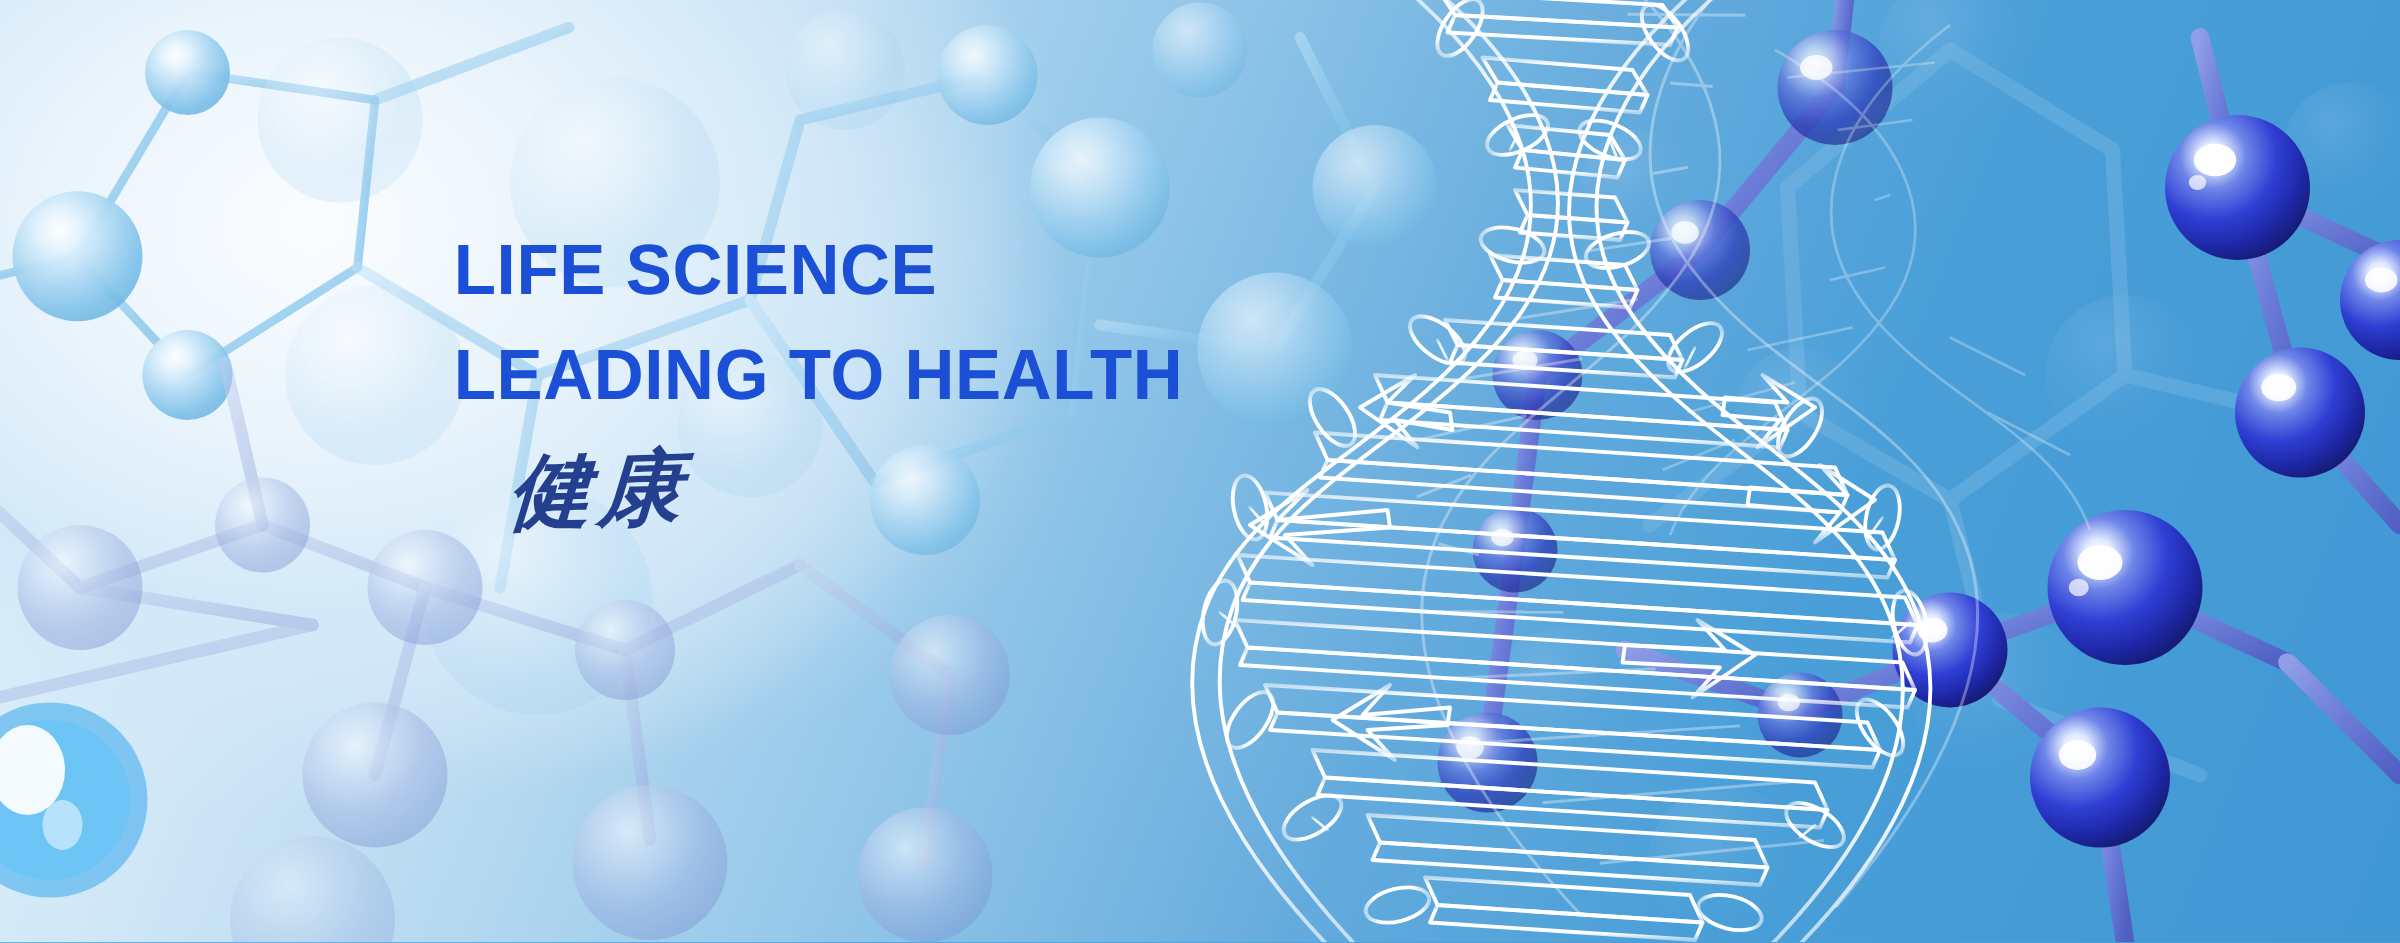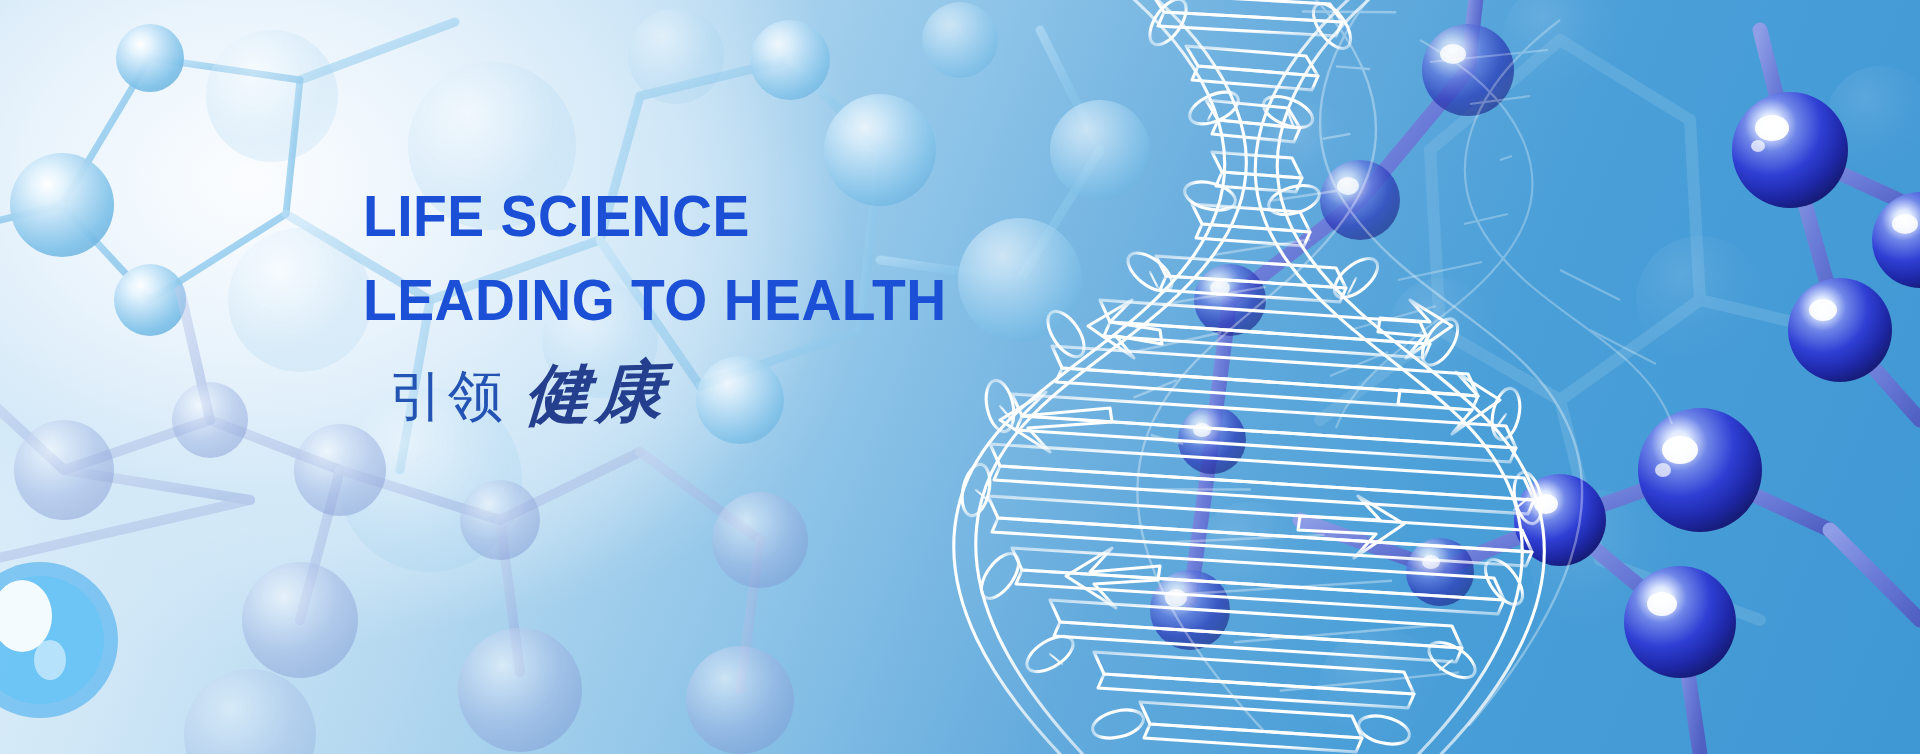--- a/index.html
+++ b/index.html
@@ -430,18 +430,17 @@
       <path d="M1590 330 L1656 364"></path>
     </g>
   </svg>
 
   <div class="copy">
     <div class="headline headline-1">LIFE SCIENCE</div>
     <div class="headline headline-2">LEADING TO HEALTH</div>
 
     <div class="cn-row">
       <span class="cn-gap"></span>
-      <span class="cn-main">引领</span>
       <span class="cn-brush">健康</span>
     </div>
   </div>
 
 </div>
 
 </body></html>

